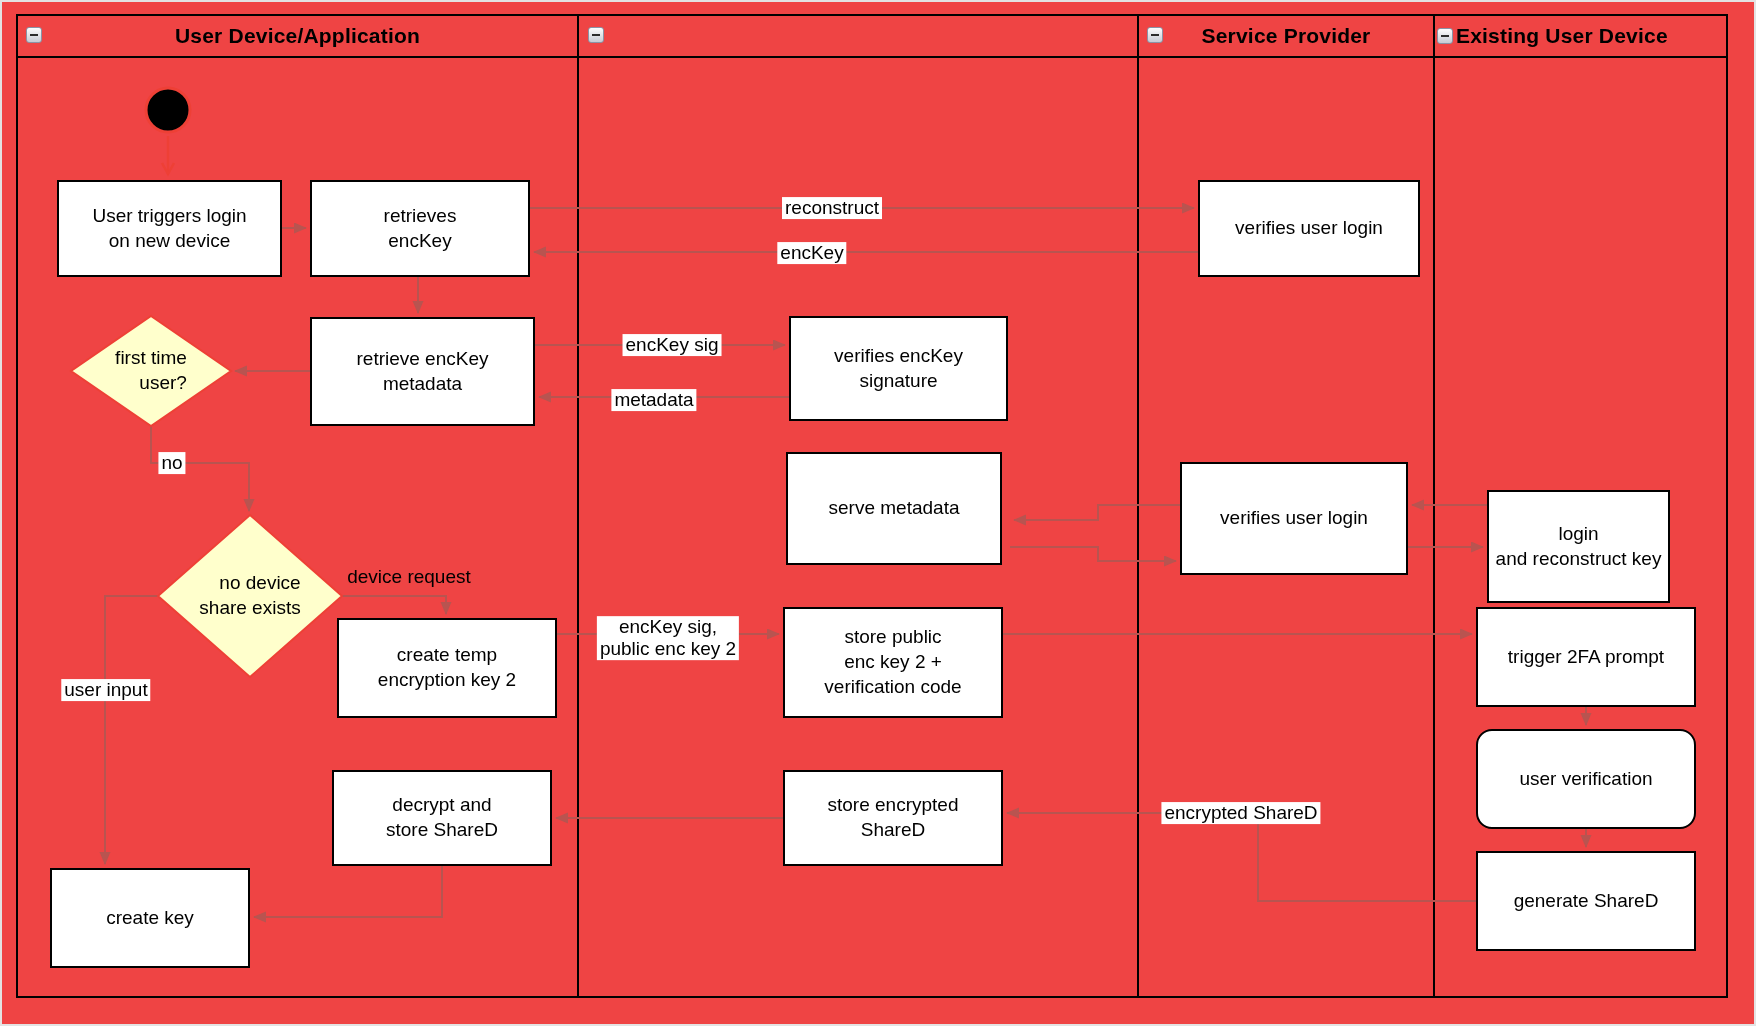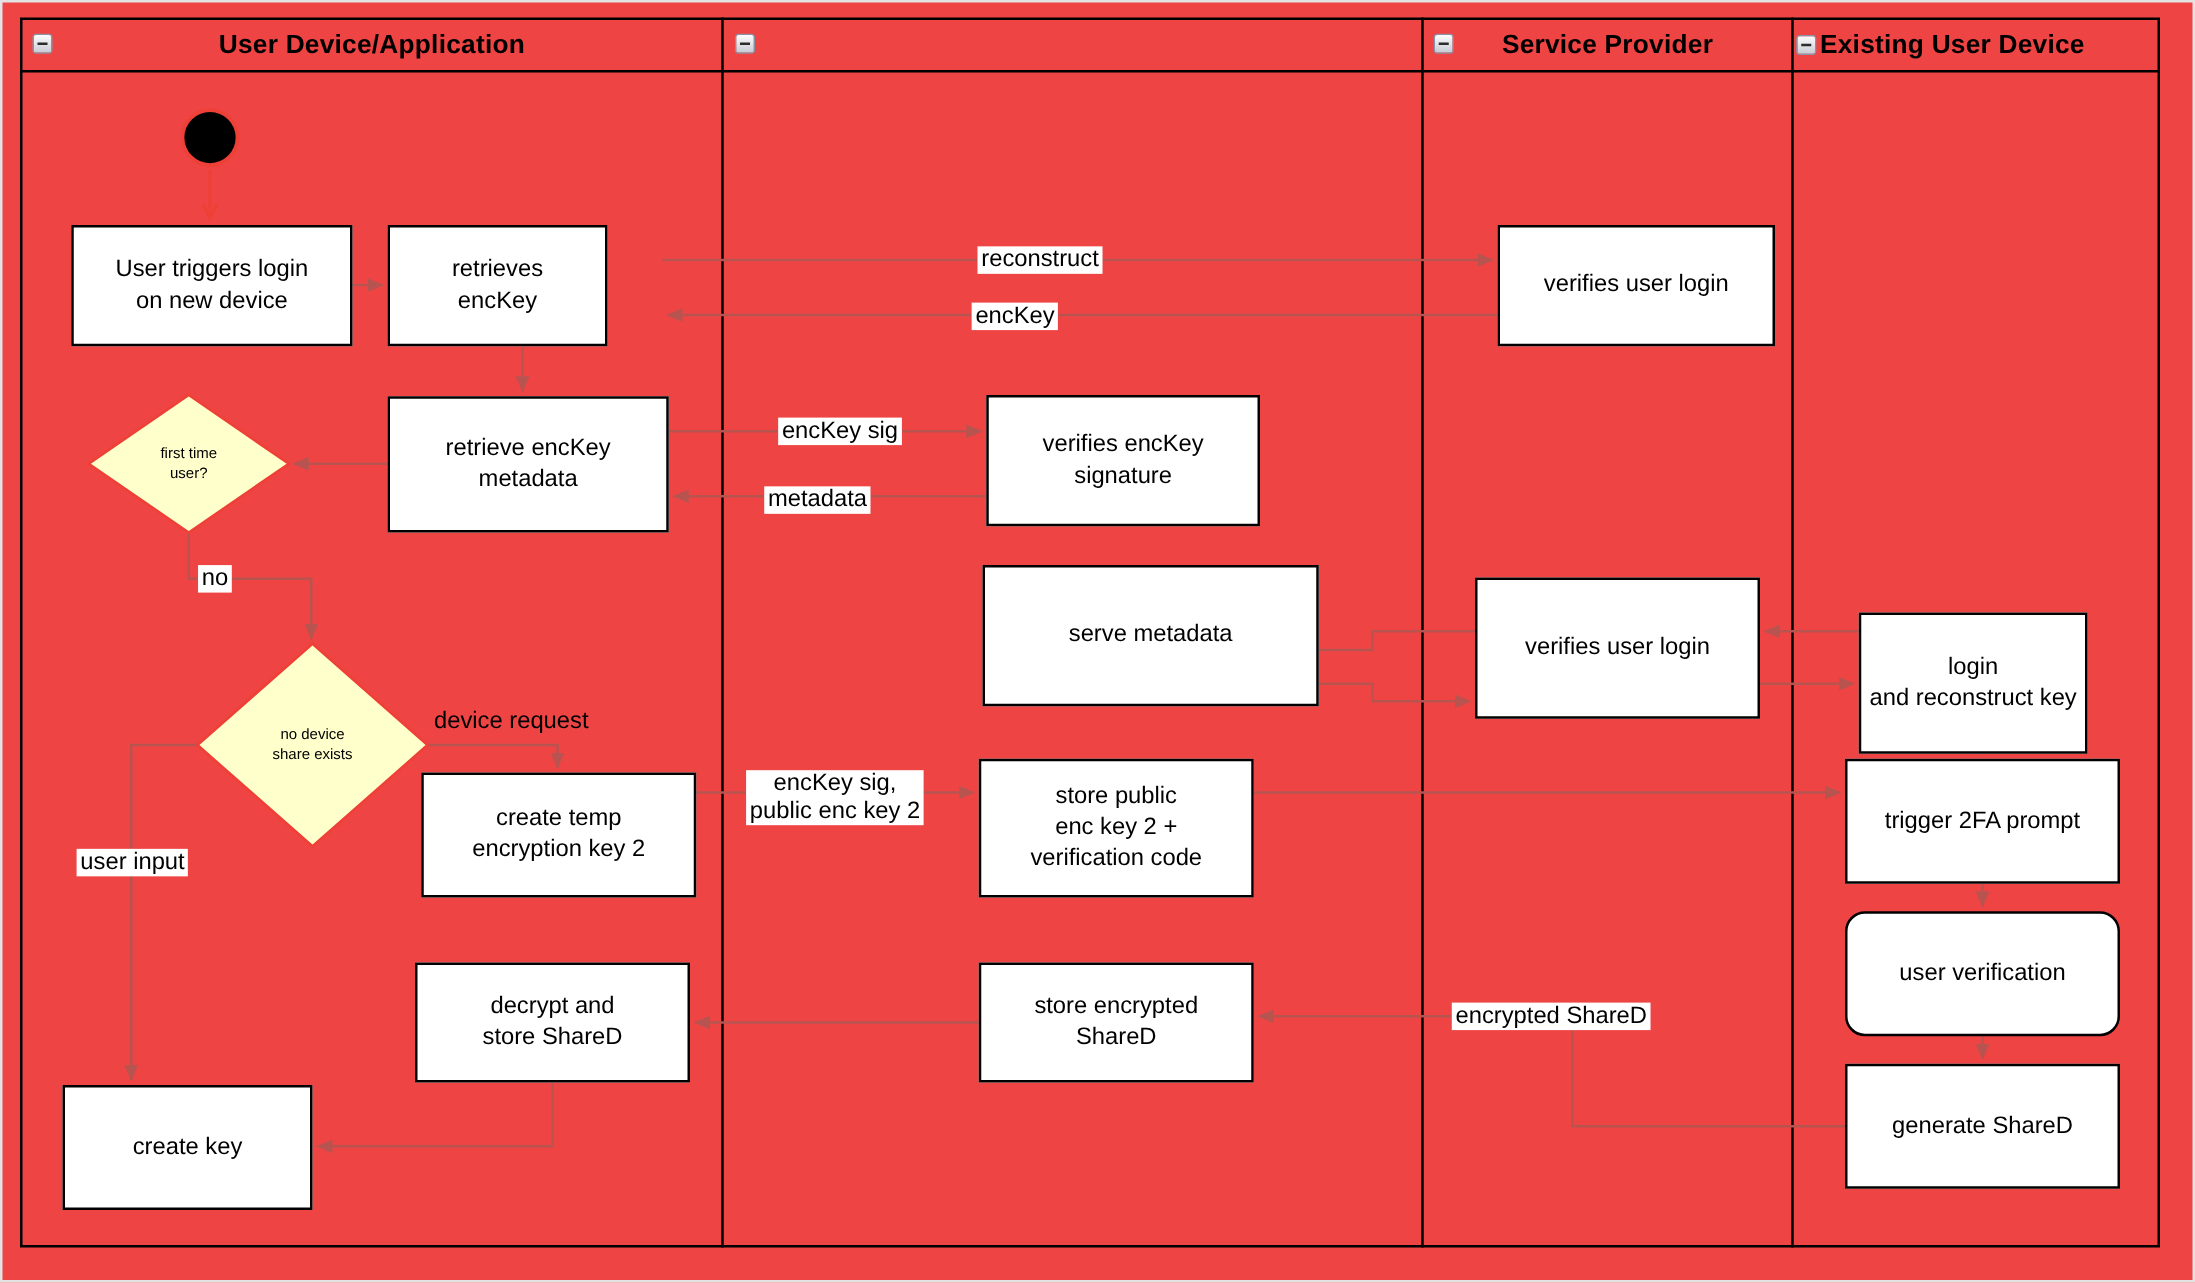--- a/index.html
+++ b/index.html
@@ -25,22 +25,22 @@
   .collapse-icon .minus{width:8px;height:2px;background:#2c2c2c;}
   .collapse-icon.inline{position:relative;flex:0 0 auto;margin-right:3px;}
   
   .node{
     position:absolute;background:#fff;border:2px solid #000;box-sizing:border-box;
     display:flex;align-items:center;justify-content:center;text-align:center;
     font-size:19px;line-height:1.3;z-index:3;
   }
   .node-label{white-space:pre-line;}
   .diamond-label{
-    position:absolute;display:flex;align-items:center;justify-content:center;text-align:center;
-    font-size:12px;line-height:1.3;z-index:3;white-space:pre-line;
+    position:absolute;display:flex;align-items:center;justify-content:center;text-align:right;
+    font-size:19px;line-height:1.3;z-index:3;white-space:pre-line;
   }
   
   .edge-label{
     position:absolute;transform:translate(-50%,-50%);background:#fff;padding:0 3px;
     font-size:19px;line-height:1.15;text-align:center;z-index:2;white-space:pre-line;
   }
   .edge-label.above{background:transparent;}
   svg.wires{position:absolute;left:0;top:0;z-index:1;}
   .edge{stroke:var(--connector,#b85450);stroke-width:2;fill:none;}
   .edge-red{stroke:var(--accent-red,#ee4036);stroke-width:2.5;fill:none;}
@@ -125,36 +125,36 @@
 
   <div class="diamond-label" style="left:91px;top:341px;width:120px;height:60px;">first time
 user?</div>
   <div class="diamond-label" style="left:170px;top:566px;width:160px;height:60px;">no device
 share exists</div>
 
   <div class="node" style="left:57px;top:180px;width:225px;height:97px;">
     <span class="node-label">User triggers login
 on new device</span>
   </div>
-  <div class="node" style="left:310px;top:180px;width:176px;height:97px;">
+  <div class="node" style="left:310px;top:180px;width:220px;height:97px;">
     <span class="node-label">retrieves
 encKey</span>
   </div>
   <div class="node" style="left:1198px;top:180px;width:222px;height:97px;">
     <span class="node-label">verifies user login</span>
   </div>
   <div class="node" style="left:310px;top:317px;width:225px;height:109px;">
     <span class="node-label">retrieve encKey
 metadata</span>
   </div>
   <div class="node" style="left:789px;top:316px;width:219px;height:105px;">
     <span class="node-label">verifies encKey
 signature</span>
   </div>
-  <div class="node" style="left:786px;top:452px;width:269px;height:113px;">
+  <div class="node" style="left:786px;top:452px;width:216px;height:113px;">
     <span class="node-label">serve metadata</span>
   </div>
   <div class="node" style="left:1180px;top:462px;width:228px;height:113px;">
     <span class="node-label">verifies user login</span>
   </div>
   <div class="node" style="left:1487px;top:462px;width:183px;height:113px;margin-top:28px;">
     <span class="node-label">login
 and reconstruct key</span>
   </div>
   <div class="node" style="left:337px;top:618px;width:220px;height:100px;">

